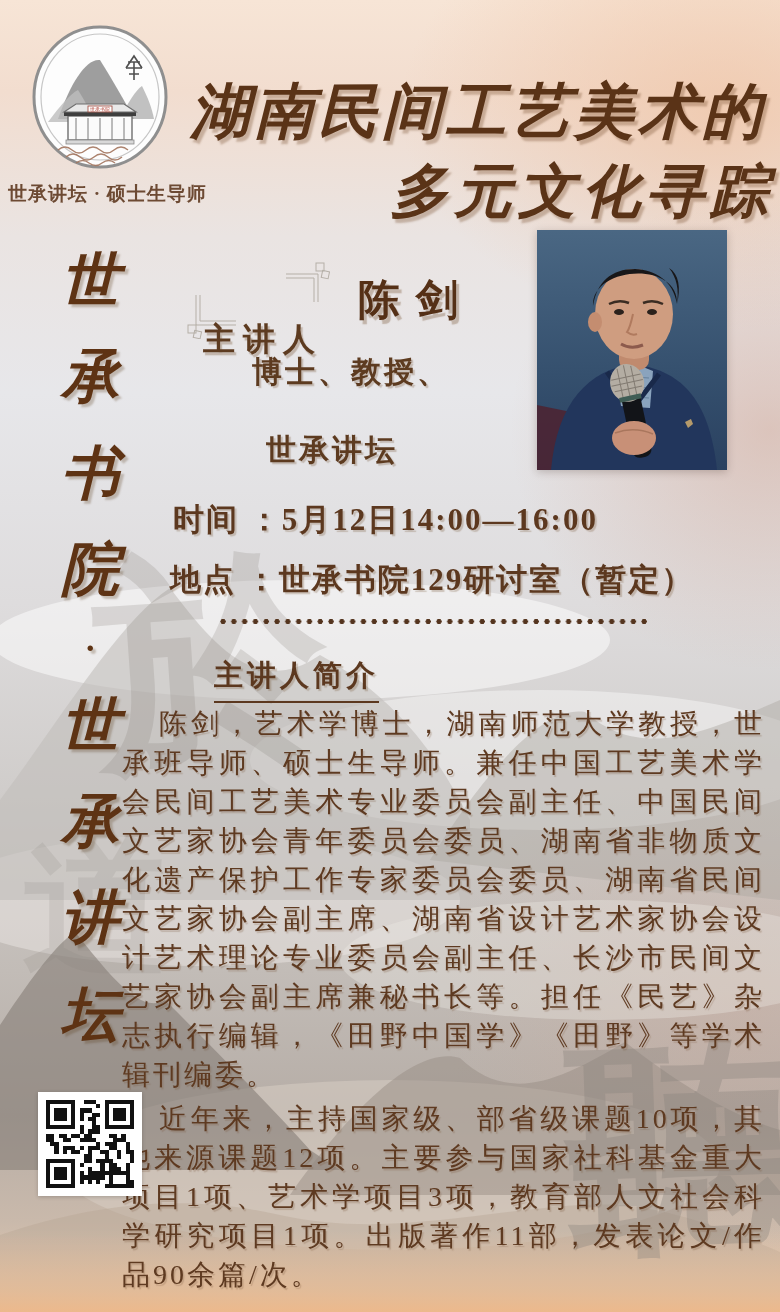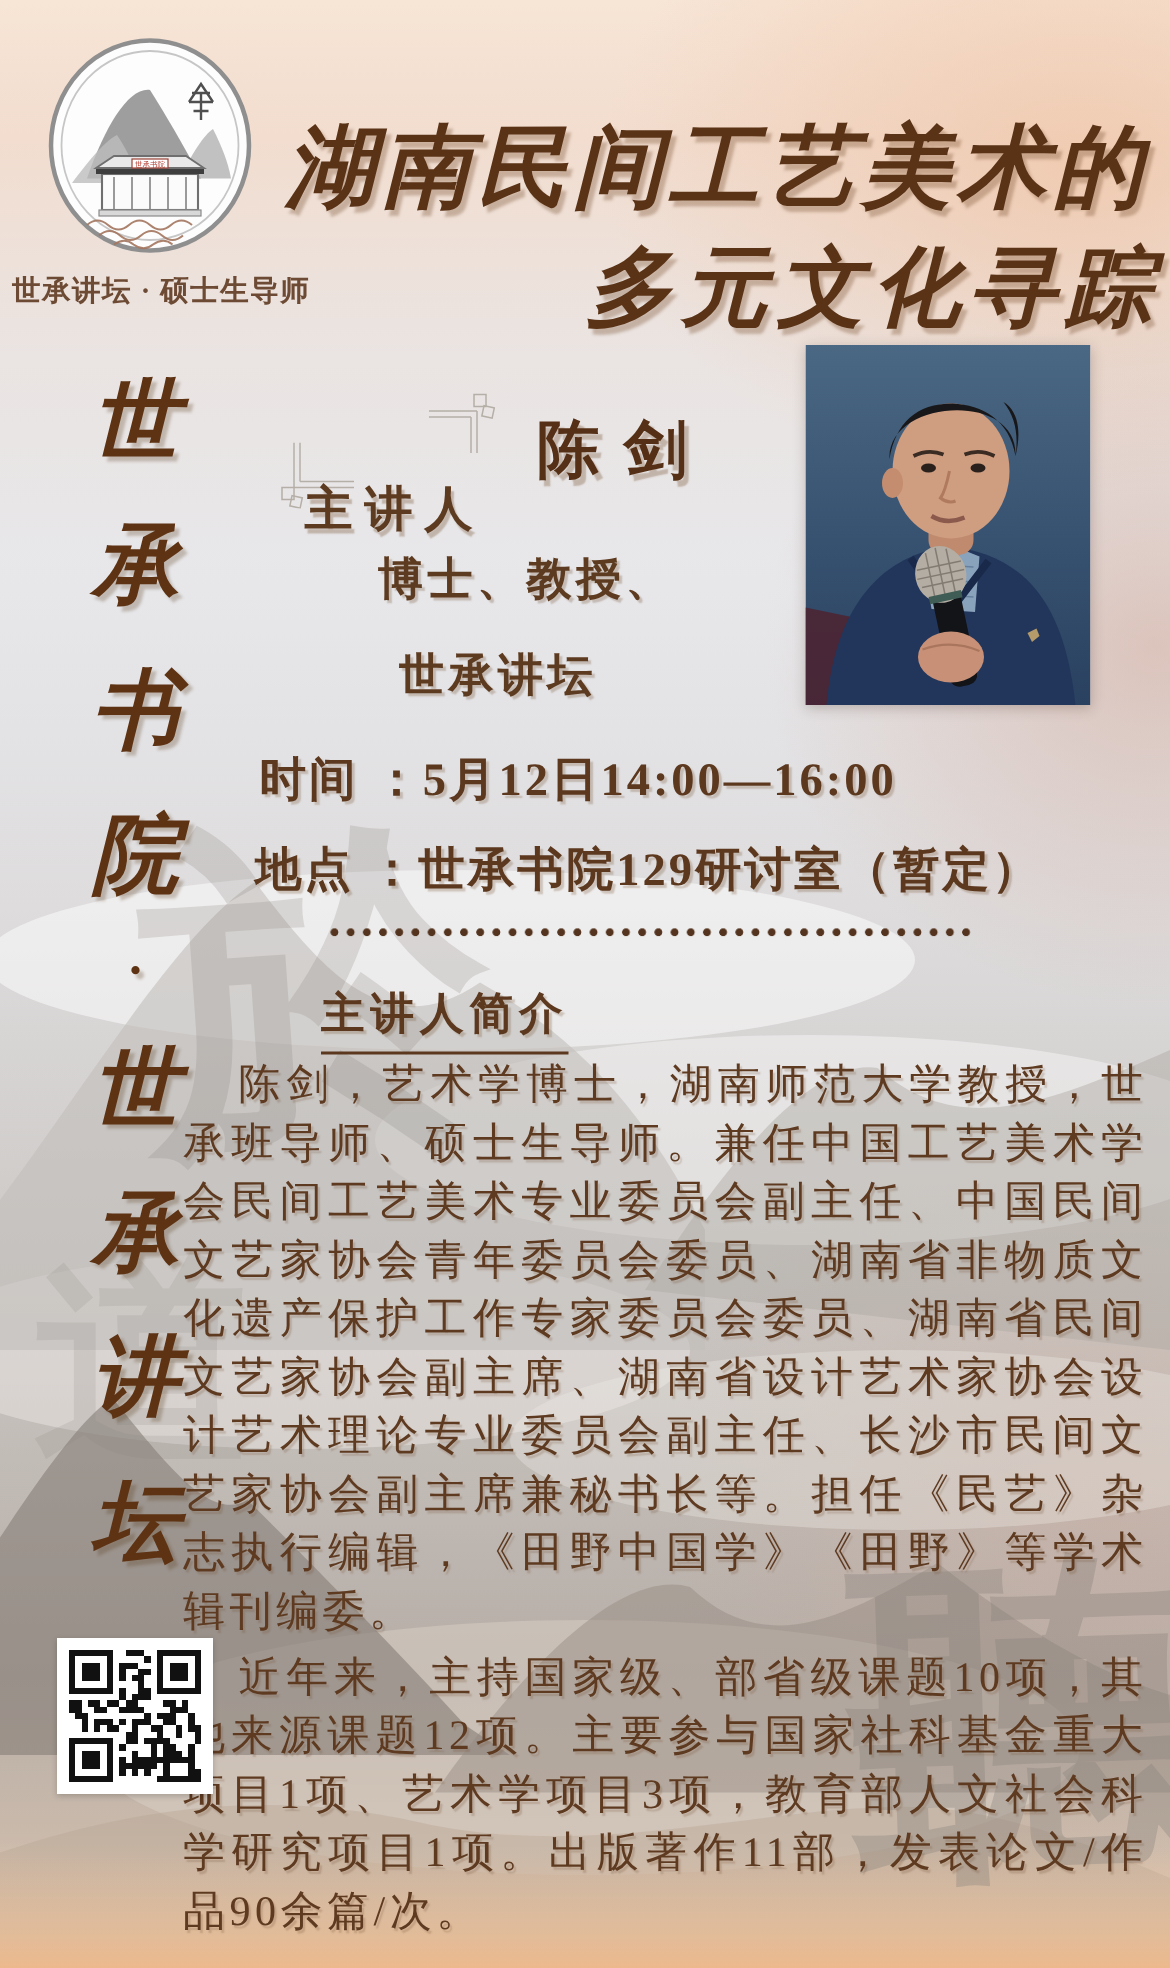--- a/index.html
+++ b/index.html
@@ -33,21 +33,21 @@
   
   .speaker-label{position:absolute;left:203px;top:286px;z-index:3;font-size:32px;font-weight:bold;
     color:#5d3b20;letter-spacing:8px;text-shadow:2px 3px 1px rgba(120,85,55,.35);margin-top:32px;}
   .speaker-name{position:absolute;left:358px;top:272px;z-index:3;font-size:42px;font-weight:bold;
     color:#553016;letter-spacing:16px;text-shadow:3px 4px 1px rgba(120,85,55,.35);}
   .bracket{position:absolute;z-index:2;}
   .bracket-tr{left:286px;top:262px;}
   .bracket-bl{left:186px;top:295px;}
   .credential{position:absolute;z-index:3;font-size:30px;font-weight:bold;color:#5d3b20;
     letter-spacing:3px;text-shadow:2px 2px 1px rgba(120,85,55,.3);}
-  .cred-1{left:252px;top:366px;}
+  .cred-1{left:252px;top:352px;}
   .cred-2{left:266px;top:430px;}
   .speaker-photo{position:absolute;left:537px;top:230px;width:190px;height:240px;z-index:3;
     box-shadow:0 2px 8px rgba(60,40,30,.25);}
   
   .info-line{position:absolute;z-index:3;font-size:31px;font-weight:bold;color:#5c381f;
     letter-spacing:2px;text-shadow:2px 2px 1px rgba(120,85,55,.28);white-space:nowrap;}
   .info-time{left:173px;top:499px;}
   .info-loc{left:170px;top:559px;}
   .dotted-divider{position:absolute;left:219px;top:617px;width:432px;height:9px;z-index:3;
     background-image:radial-gradient(circle 2.6px at 4px 4.5px,#54341e 2.4px,rgba(0,0,0,0) 2.8px);

